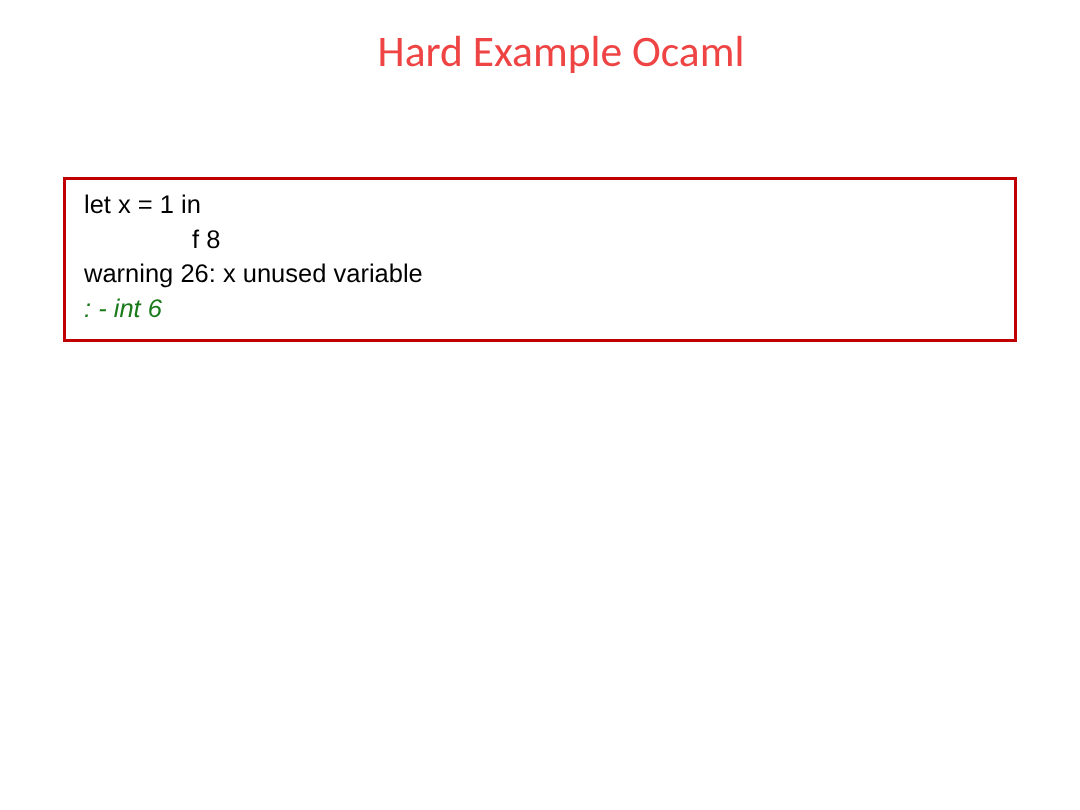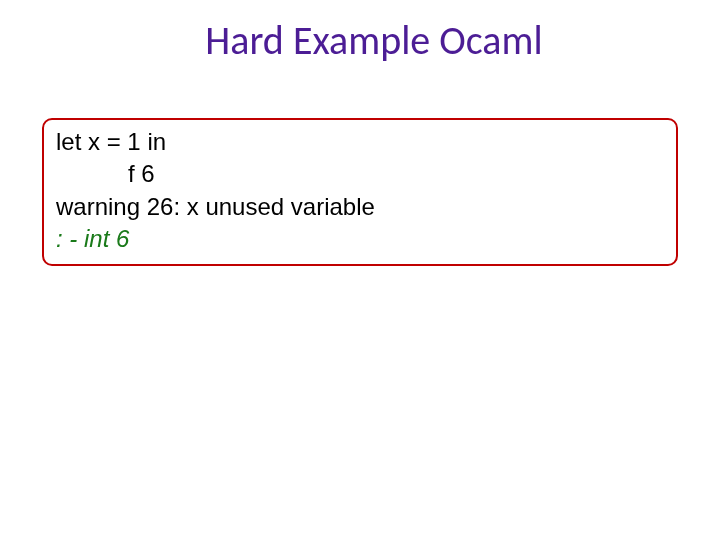--- a/index.html
+++ b/index.html
@@ -9,36 +9,36 @@
     }
     body {
       width: 720px;
       height: 540px;
       background: white;
       font-family: Calibri, Arial, sans-serif;
       position: relative;
     }
     .title {
       text-align: center;
-      font-size: 40px;
+      font-size: 29px;
       font-weight: 400;
-      color: #4c1d95;
+      color: #ef4444;
       padding-top: 16px;
       padding-left: 28px;
     }
     .code-box {
       position: absolute;
       top: 118px;
       left: 42px;
       right: 42px;
       border: 2px solid #c00000;
-      border-radius: 10px;
+      border-radius: 0;
       padding: 6px 12px 8px 12px;
       font-family: Arial, sans-serif;
-      font-size: 24px;
+      font-size: 17px;
       line-height: 1.35;
       color: #000;
     }
     .indent-1 {
       padding-left: 18px;
     }
     .indent-2 {
       padding-left: 36px;
     }
     .indent-3 {
@@ -49,16 +49,16 @@
       font-style: italic;
     }
   </style>
 </head>
 <body>
 
 <div class="title">Hard Example Ocaml</div>
 
 <div class="code-box">
   <div>let x = 1 in</div>
-  <div class="indent-3">f 6</div>
+  <div class="indent-3">f 8</div>
   <div>warning 26: x unused variable</div>
   <div class="result">: - int 6</div>
 </div>
 
 </body></html>

